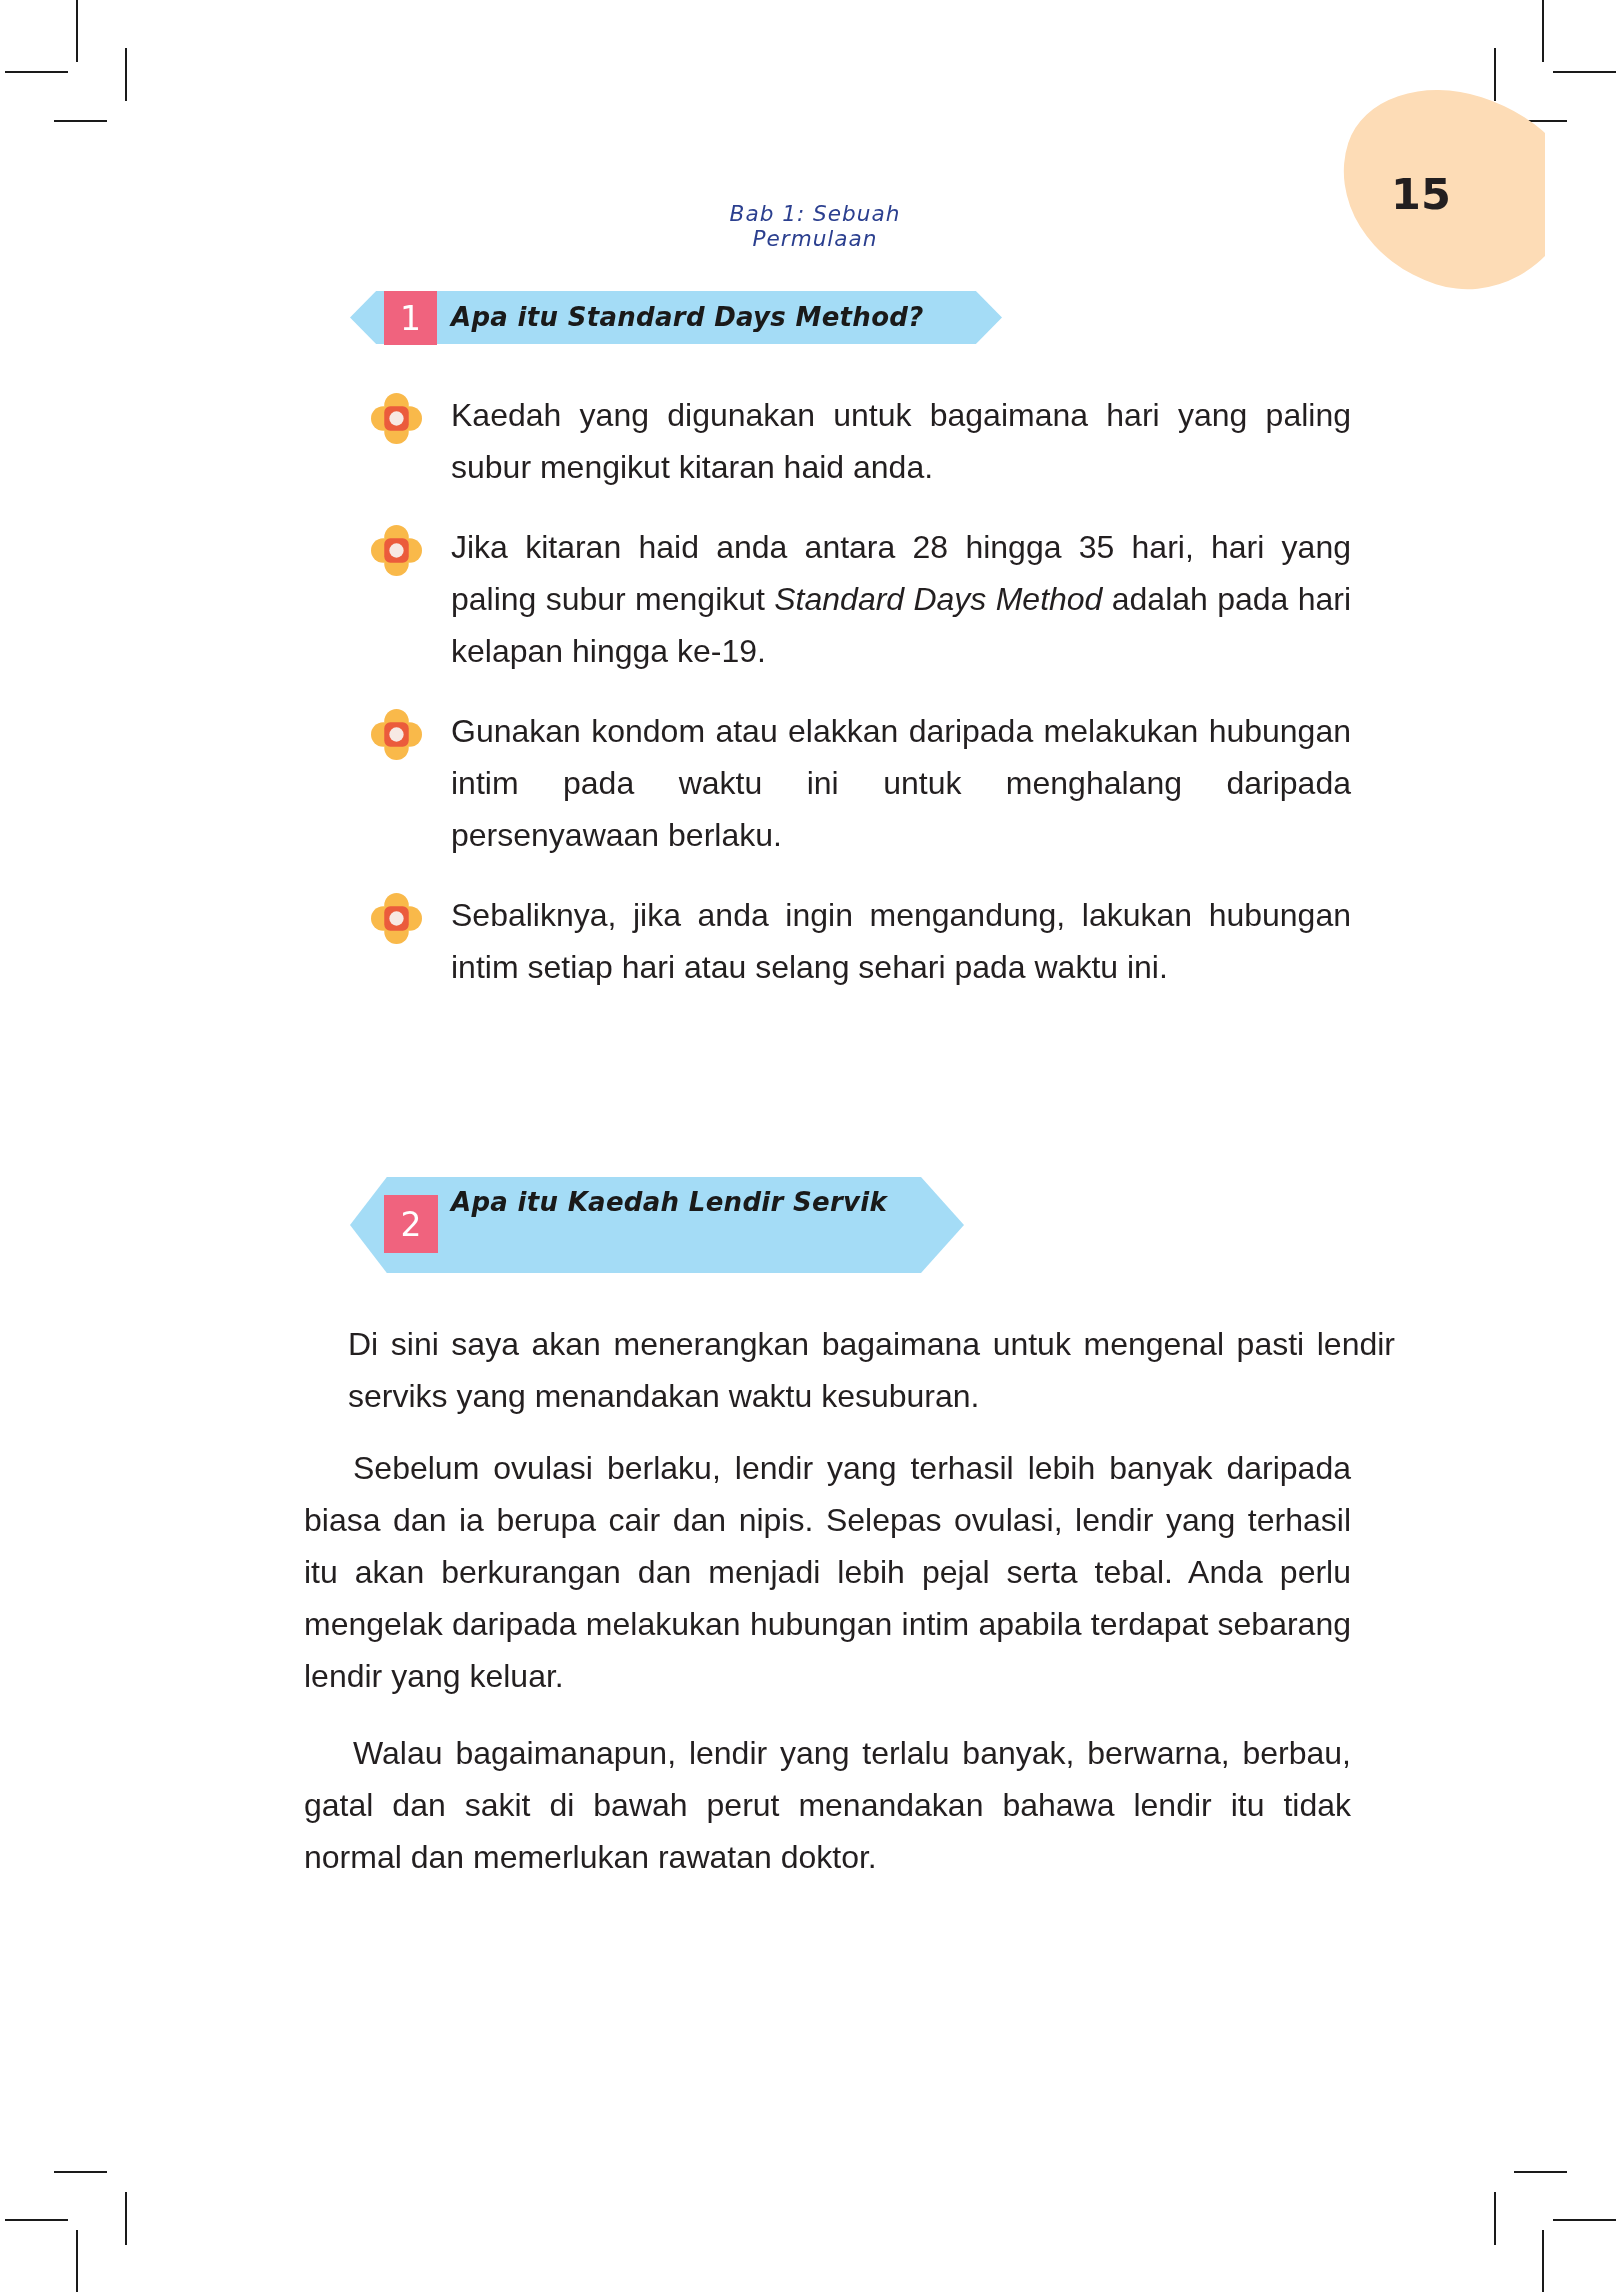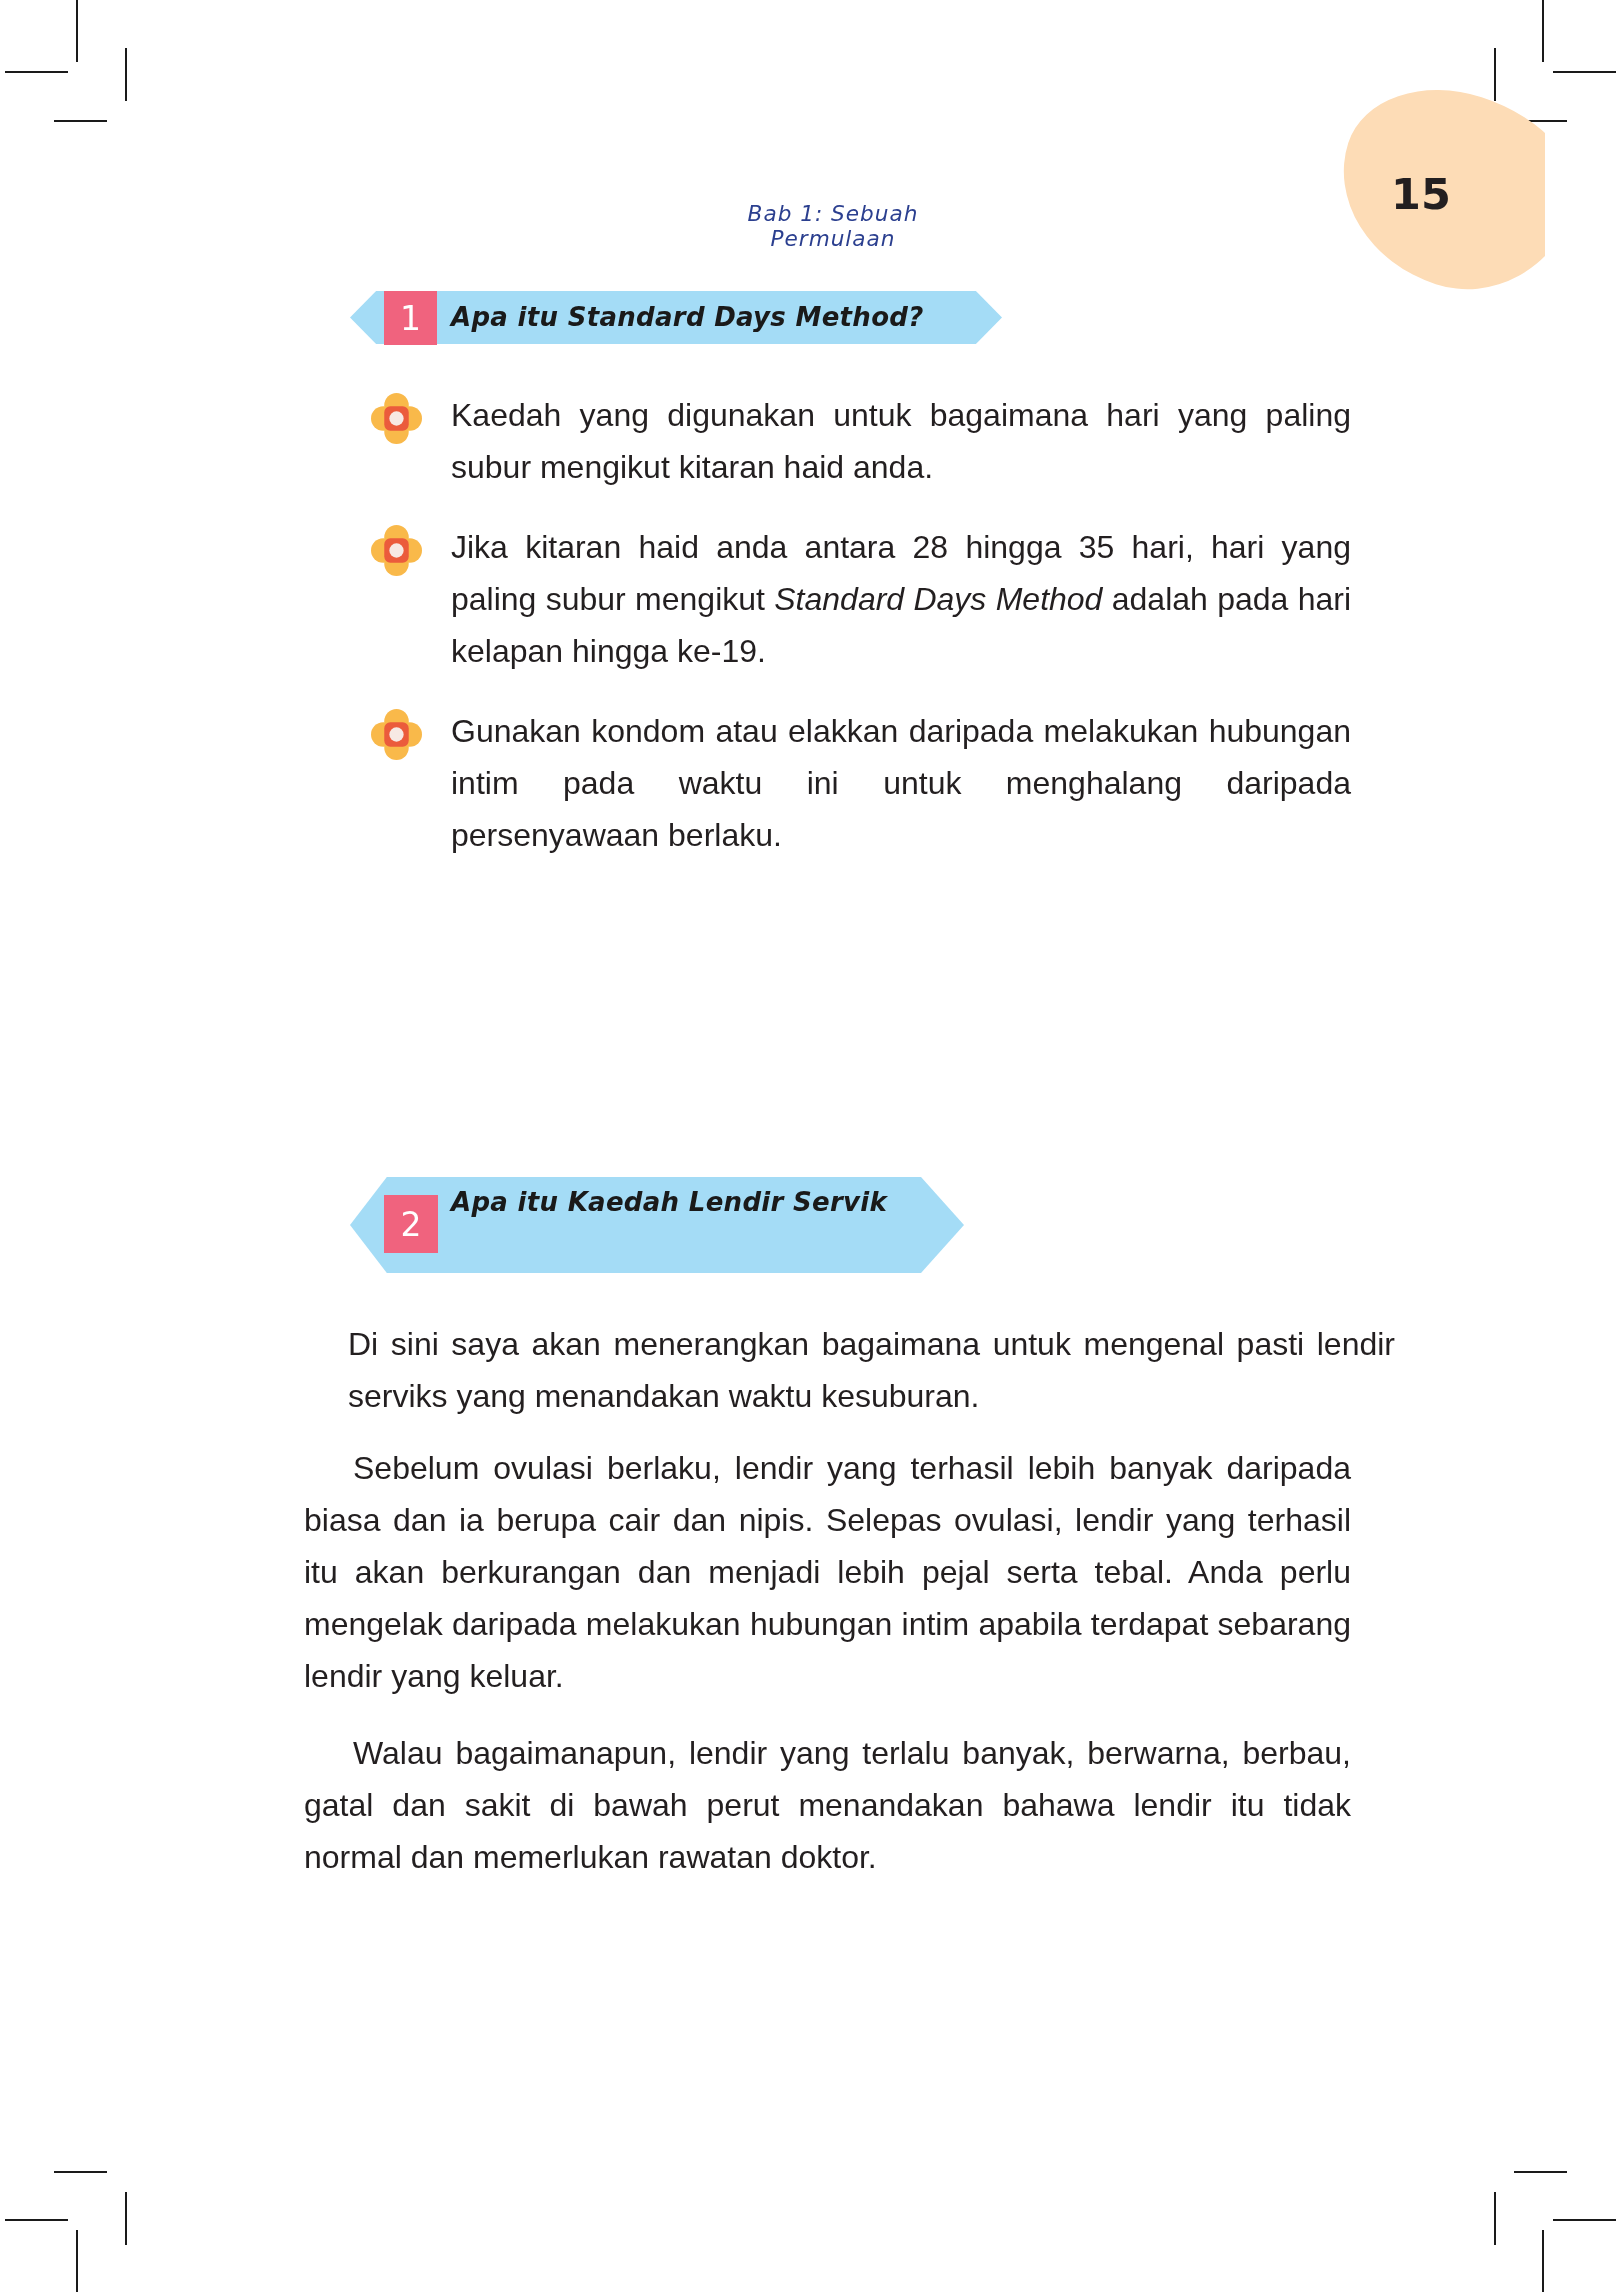--- a/index.html
+++ b/index.html
@@ -19,21 +19,21 @@
     border-radius:48% 52% 46% 54% / 44% 40% 60% 56%;
     transform:rotate(18deg);
   }
   .blob-clip { position:absolute; left:0; top:0; width:1545px; height:2293px; overflow:hidden; }
   .page-number {
     position:absolute; left:1382px; top:169px; width:78px; text-align:center;
     font-family:"DejaVu Sans", sans-serif; font-weight:bold; font-size:43px; color:#231f20;
   }
 
   .running-head {
-    position:absolute; left:686px; top:201px; width:294px; text-align:center;
+    position:absolute; left:668px; top:201px; width:294px; text-align:center;
     font-family:"DejaVu Sans", sans-serif; font-size:21.6px; color:#2b3f8f;
     letter-spacing:1px; font-style:italic;
   }
 
   .banner {
     position:absolute; background:#a4dcf6;
   }
   .banner-1 {
     left:350px; top:291px; width:652px; height:53px;
     clip-path:polygon(4% 0, 96% 0, 100% 50%, 96% 100%, 4% 100%, 0 50%);
@@ -134,20 +134,31 @@
     <svg class="bullet-icon" viewBox="0 0 50 50">
       <circle cx="25" cy="12" r="12" fill="#f9b94a"></circle>
         <circle cx="25" cy="38" r="12" fill="#f9b94a"></circle>
       <circle cx="12" cy="25" r="12" fill="#f9b94a"></circle>
         <circle cx="38" cy="25" r="12" fill="#f9b94a"></circle>
       <rect x="13" y="13" width="24" height="24" rx="6" fill="#eb5b3c"></rect>
       <circle cx="25" cy="25" r="7" fill="#f7e9e4"></circle>
     </svg>
     <div class="bullet-text">Gunakan kondom atau elakkan daripada melakukan hubungan intim pada waktu ini untuk menghalang daripada persenyawaan berlaku.</div>
   </div>
+  <div class="bullet" style="height:104px;margin-top:28px;">
+    <svg class="bullet-icon" viewBox="0 0 50 50">
+      <circle cx="25" cy="12" r="12" fill="#f9b94a"></circle>
+        <circle cx="25" cy="38" r="12" fill="#f9b94a"></circle>
+      <circle cx="12" cy="25" r="12" fill="#f9b94a"></circle>
+        <circle cx="38" cy="25" r="12" fill="#f9b94a"></circle>
+      <rect x="13" y="13" width="24" height="24" rx="6" fill="#eb5b3c"></rect>
+      <circle cx="25" cy="25" r="7" fill="#f7e9e4"></circle>
+    </svg>
+    <div class="bullet-text">Sebaliknya, jika anda ingin mengandung, lakukan hubungan intim setiap hari atau selang sehari pada waktu ini.</div>
+  </div>
 </div>
 
 <div class="banner banner-2"></div>
 <div class="num-box num-2">2</div>
 <div class="banner-title title-2">
   <div>Apa itu Kaedah Lendir Servik</div>
 </div>
 
 <div class="para" style="top:1318px;margin-left:44px;">Di sini saya akan menerangkan bagaimana untuk mengenal pasti lendir serviks yang menandakan waktu kesuburan.</div>
 <div class="para indent" style="top:1442px;">Sebelum ovulasi berlaku, lendir yang terhasil lebih banyak daripada biasa dan ia berupa cair dan nipis. Selepas ovulasi, lendir yang terhasil itu akan berkurangan dan menjadi lebih pejal serta tebal. Anda perlu mengelak daripada melakukan hubungan intim apabila terdapat sebarang lendir yang keluar.</div>

